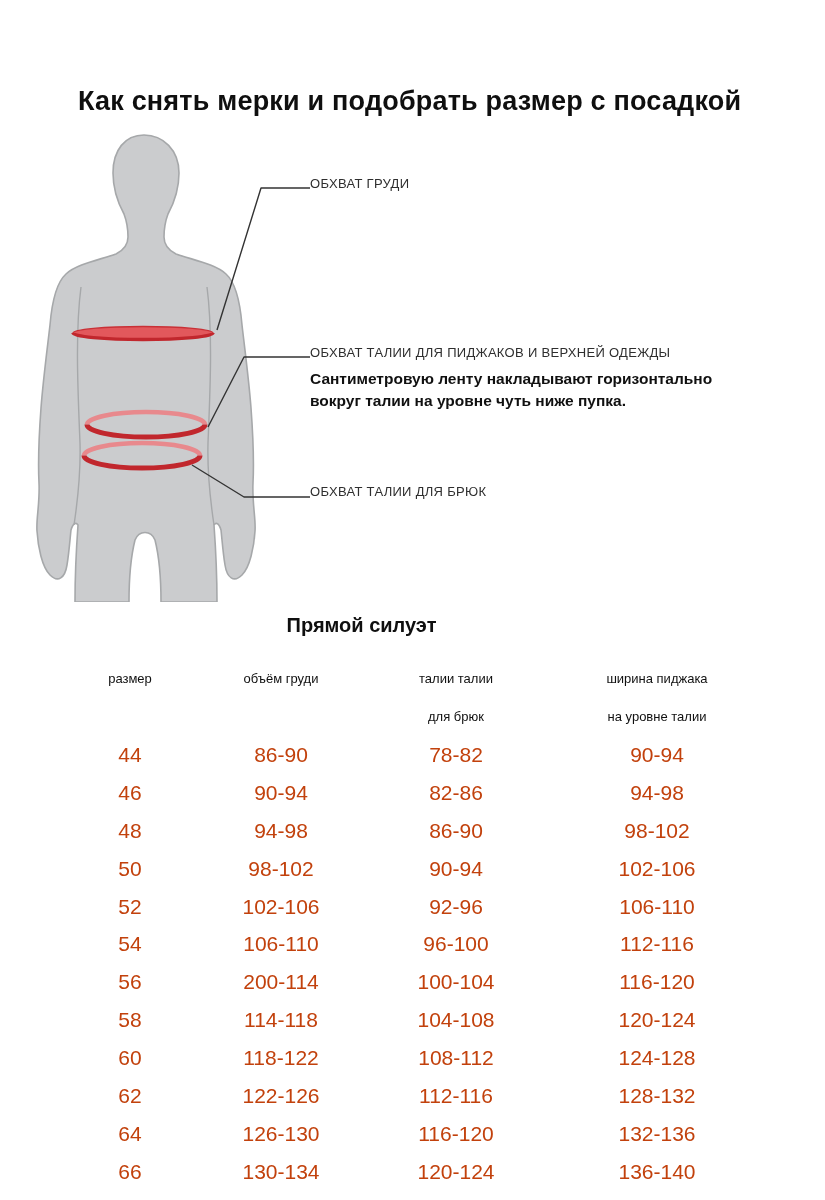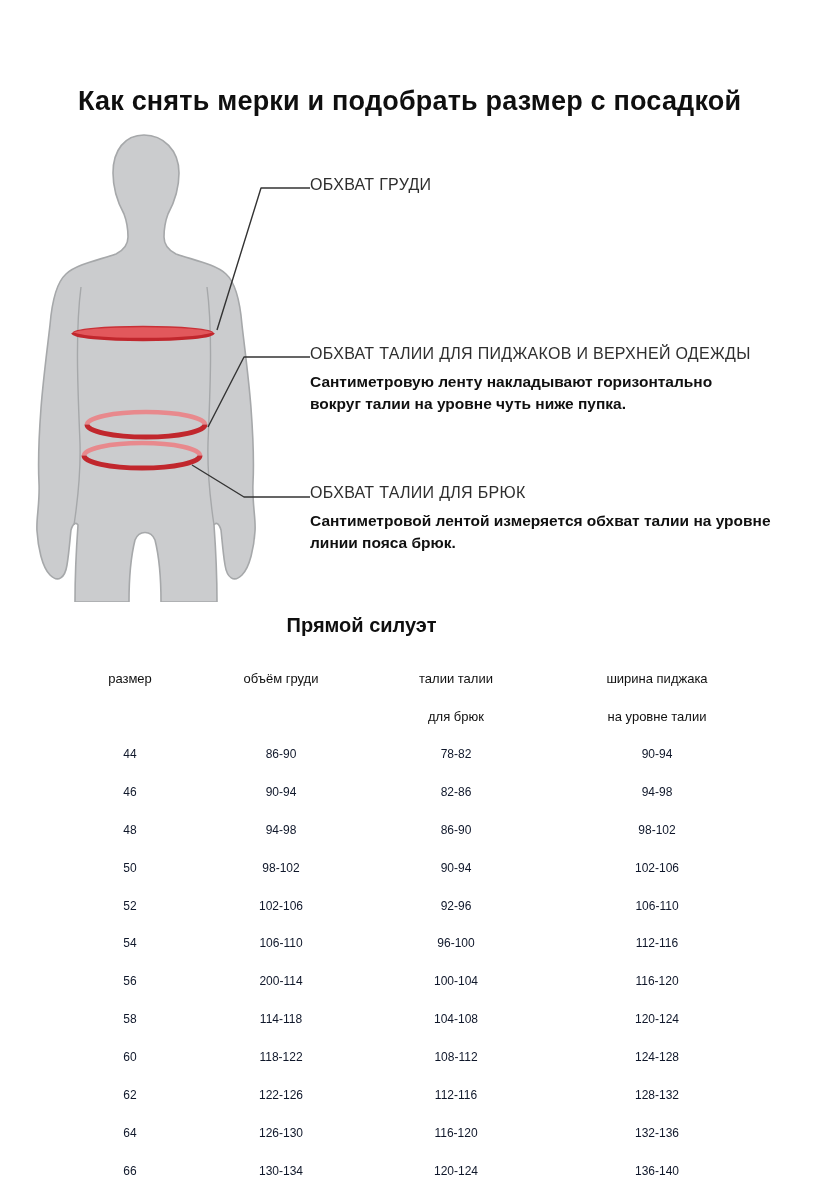--- a/index.html
+++ b/index.html
@@ -8,21 +8,21 @@
     font-family:"Liberation Sans", sans-serif; overflow:hidden;
   }
   .main-title {
     position:absolute; left:78px; top:86px; margin:0;
     font-size:27px; font-weight:700; color:#0f0f0f; letter-spacing:0.2px;
     white-space:nowrap;
   }
   .figure-svg { position:absolute; left:30px; top:133px; }
   .callout { position:absolute; left:310px; }
   .callout-heading {
-    margin:0; font-size:16px; font-weight:400; color:#2e2e2e;
+    margin:0; font-size:13px; font-weight:400; color:#2e2e2e;
     white-space:nowrap; letter-spacing:0.3px;
   }
   .callout-body {
     margin:8px 0 0 0; font-size:15.5px; font-weight:700; color:#101010;
     line-height:22px; white-space:pre-line;
   }
   #callout-chest { top:176px; }
   #callout-waist-jackets { top:345px; }
   #callout-waist-trousers { top:484px; }
   .table-title {
@@ -32,21 +32,21 @@
   .size-grid {
     position:absolute; left:74px; top:660px;
     display:grid; grid-template-columns:112px 190px 160px 242px;
     grid-template-rows:76px; grid-auto-rows:37.9px;
   }
   .size-grid .hcell {
     line-height:38px; white-space:pre-line; text-align:center;
     font-size:13px; color:#101010; height:76px;
   }
   .size-grid .cell {
-    line-height:37.9px; text-align:center; font-size:12px; color:#0f172a;
+    line-height:37.9px; text-align:center; font-size:21px; color:#c2410c;
   }
   .trow { display:contents; }
 </style>
 </head>
 <body>
 
 <div class="page">
 
   <h1 class="main-title">Как снять мерки и подобрать размер с посадкой</h1>
 
@@ -115,22 +115,20 @@
   </section>
 
   <section class="callout" id="callout-waist-jackets">
     <h2 class="callout-heading">ОБХВАТ ТАЛИИ ДЛЯ ПИДЖАКОВ И ВЕРХНЕЙ ОДЕЖДЫ</h2>
     <p class="callout-body">Сантиметровую ленту накладывают горизонтально
 вокруг талии на уровне чуть ниже пупка.</p>
   </section>
 
   <section class="callout" id="callout-waist-trousers">
     <h2 class="callout-heading">ОБХВАТ ТАЛИИ ДЛЯ БРЮК</h2>
-    <p class="callout-body">Сантиметровой лентой измеряется обхват талии на уровне
-линии пояса брюк.</p>
   </section>
 
   <div class="table-title">Прямой силуэт</div>
 
   <div class="size-grid">
     <div class="trow">
       <div class="hcell">размер</div>
       <div class="hcell">объём груди</div>
       <div class="hcell">талии талии
 для брюк</div>

